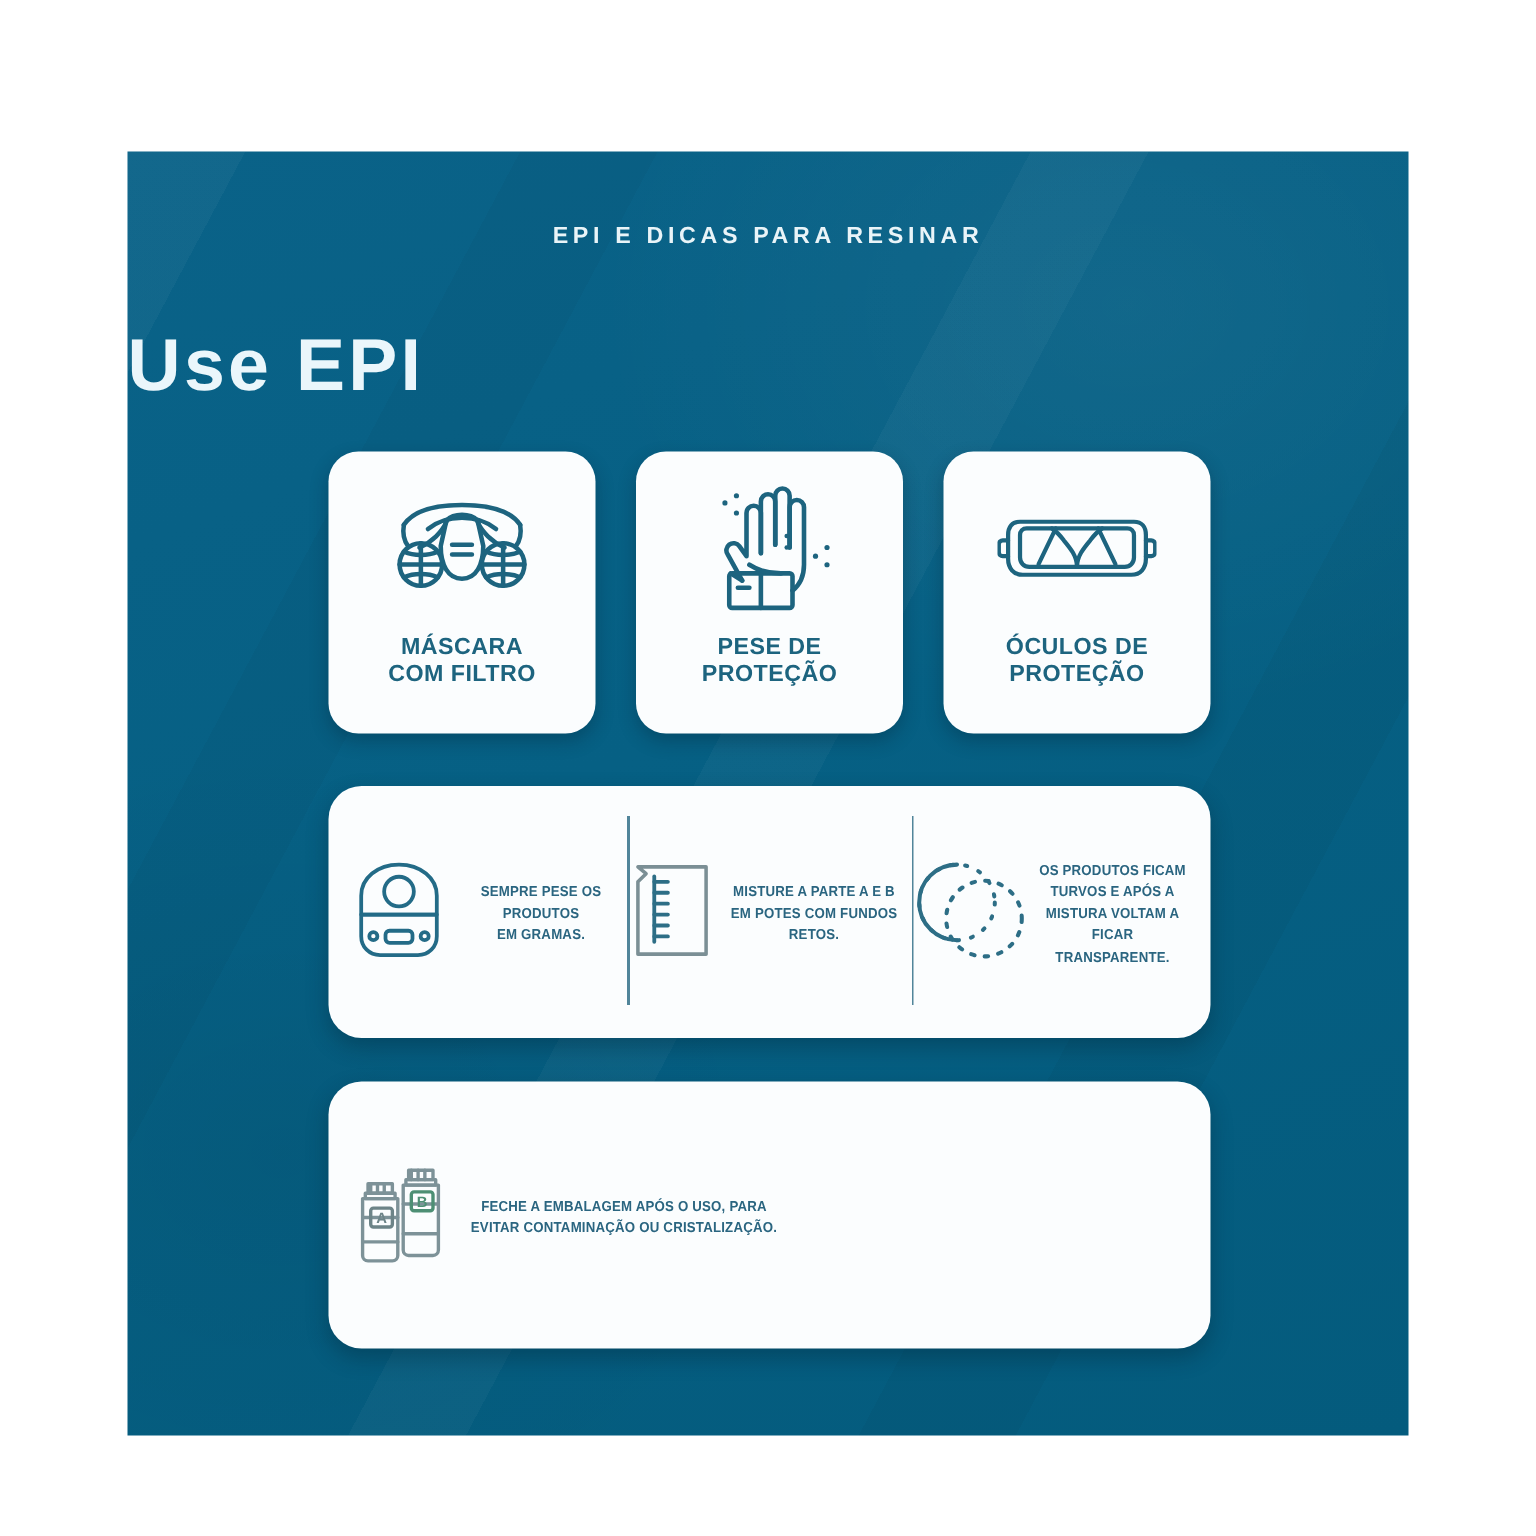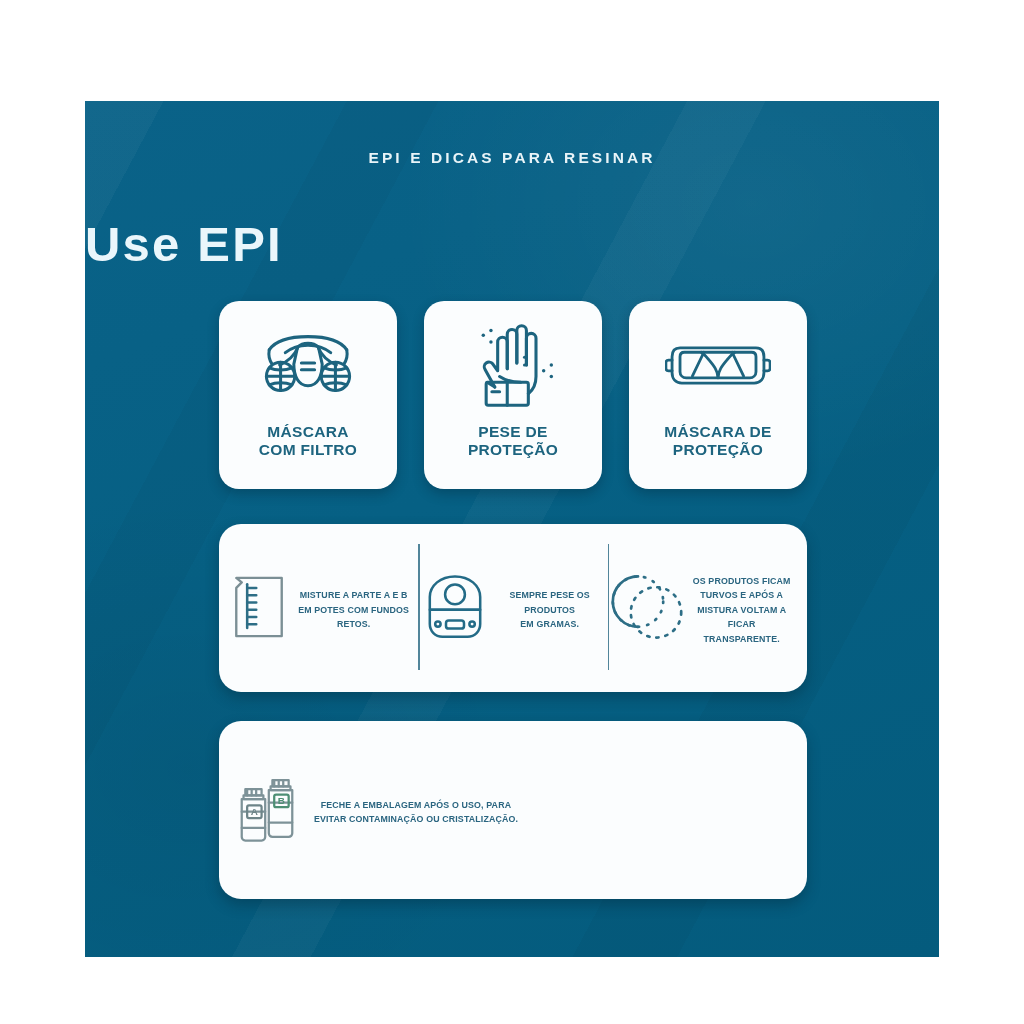--- a/index.html
+++ b/index.html
@@ -241,59 +241,59 @@
               <path d="M8 22c0-6 3-10 9-10h86c6 0 9 4 9 10v18c0 7-4 12-11 12H19c-7 0-11-5-11-12z"></path>
               <path d="M17 22c0-3 2-5 5-5h76c3 0 5 2 5 5v17c0 4-3 7-7 7H24c-4 0-7-3-7-7z"></path>
               <path d="M60 46c0-8 5-14 10-20 3-4 6-7 9-9"></path>
               <path d="M60 46c0-8-5-14-10-20-3-4-6-7-9-9"></path>
               <path d="M44 17L31 44"></path>
               <path d="M76 17L89 44"></path>
               <path d="M8 26H4a3 3 0 0 0-3 3v6a3 3 0 0 0 3 3h4"></path>
               <path d="M112 26h4a3 3 0 0 1 3 3v6a3 3 0 0 1-3 3h-4"></path>
             </svg>
           </span>
-          <span class="epi-label">MÁSCARA DE
+          <span class="epi-label">ÓCULOS DE
 PROTEÇÃO</span>
         </div>
 
       </div>
 
       <div class="tips-panel row2">
-
-        <div class="tip">
-          <span class="tip-icon">
-            <svg viewBox="0 0 66 78" width="60" height="72" fill="none" stroke="#7b8f95" stroke-width="2.6" stroke-linecap="round" stroke-linejoin="round">
-              <path d="M8 7h50v64H8V18l6-6z"></path>
-              <g stroke="#2d6e86" stroke-width="2.8">
-                <path d="M20 14v48"></path>
-                <path d="M20 18h10M20 26h10M20 34h10M20 42h10M20 50h10M20 58h10"></path>
-              </g>
-            </svg>
-          </span>
-          <span class="tip-text">MISTURE A PARTE A E B
-EM POTES COM FUNDOS RETOS.</span>
-        </div>
 
         <div class="tip">
           <span class="tip-icon">
             <svg viewBox="0 0 82 80" width="74" height="72" fill="none" stroke="#236b87" stroke-width="2.8" stroke-linecap="round" stroke-linejoin="round">
               <path d="M41 6c16 0 28 10 28 23v14H13V29C13 16 25 6 41 6z"></path>
               <circle cx="41" cy="26" r="11"></circle>
               <path d="M13 43h56v16c0 8-6 14-14 14H27c-8 0-14-6-14-14z"></path>
               <rect x="31" y="55" width="20" height="9" rx="3"></rect>
               <circle cx="22" cy="59" r="3"></circle>
               <circle cx="60" cy="59" r="3"></circle>
             </svg>
           </span>
           <span class="tip-text">SEMPRE PESE OS PRODUTOS
 EM GRAMAS.</span>
         </div>
 
         <div class="tip">
           <span class="tip-icon">
+            <svg viewBox="0 0 66 78" width="60" height="72" fill="none" stroke="#7b8f95" stroke-width="2.6" stroke-linecap="round" stroke-linejoin="round">
+              <path d="M8 7h50v64H8V18l6-6z"></path>
+              <g stroke="#2d6e86" stroke-width="2.8">
+                <path d="M20 14v48"></path>
+                <path d="M20 18h10M20 26h10M20 34h10M20 42h10M20 50h10M20 58h10"></path>
+              </g>
+            </svg>
+          </span>
+          <span class="tip-text">MISTURE A PARTE A E B
+EM POTES COM FUNDOS RETOS.</span>
+        </div>
+
+        <div class="tip">
+          <span class="tip-icon">
             <svg viewBox="0 0 86 80" width="78" height="72" fill="none" stroke="#2d6e86" stroke-width="3" stroke-linecap="round">
               <path d="M33 6a28 28 0 1 0 0 56"></path>
               <circle cx="33" cy="34" r="28" stroke-dasharray="1.6 9"></circle>
               <circle cx="53" cy="46" r="28" stroke-dasharray="2.6 7.6"></circle>
             </svg>
           </span>
           <span class="tip-text">OS PRODUTOS FICAM TURVOS E APÓS A
 MISTURA VOLTAM A FICAR TRANSPARENTE.</span>
         </div>
 

